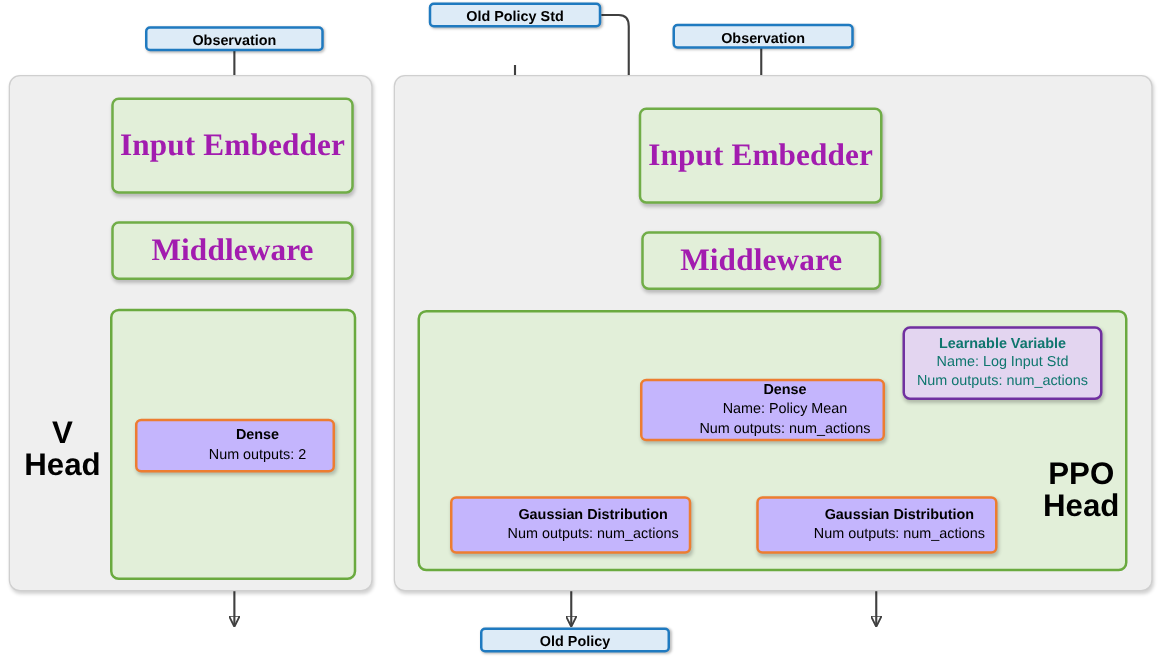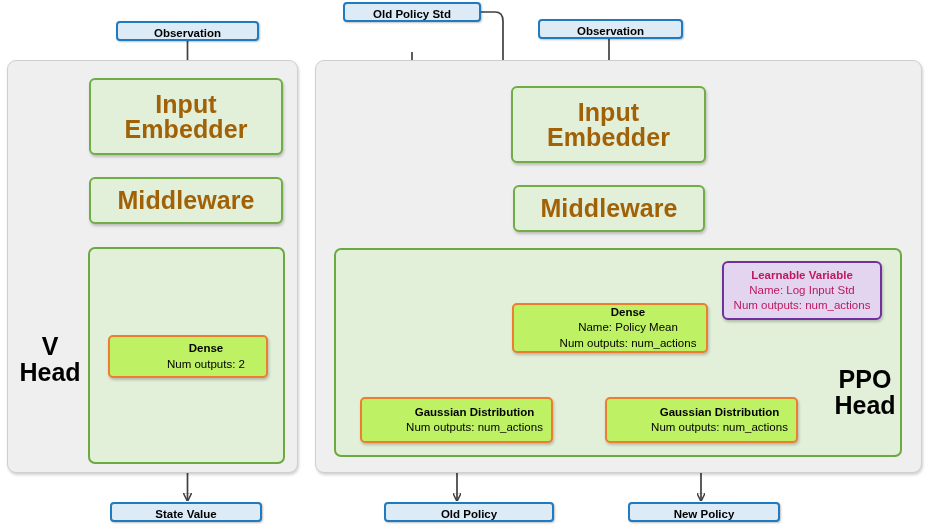--- a/index.html
+++ b/index.html
@@ -17,36 +17,36 @@
     box-shadow:1px 2px 3px rgba(0,0,0,.18);
   }
   
   .greenbox{
     background:#e2efd9;border:2px solid #6aaa3f;border-radius:7px;
   }
   
   .green{
     background:#e2efd9;border:2px solid #70ad47;border-radius:6px;
     box-shadow:1px 2px 3px rgba(0,0,0,.22);
-    color:#a16207;font-weight:bold;
+    color:#a21caf;font-weight:bold;font-family:Liberation Serif, serif;
   }
   .green .t{font-size:25px;letter-spacing:.1px;line-height:1;}
 
   
   .orange{
-    background:#bef264;border:2px solid #ed7d31;border-radius:5px;
+    background:#c4b5fd;border:2px solid #ed7d31;border-radius:5px;
     box-shadow:1px 2px 3px rgba(0,0,0,.22);
     color:#000;
     padding-left:36px;
   }
   
   .purple{
     background:#e3d5f0;border:2px solid #7030a0;border-radius:6px;
     box-shadow:1px 2px 3px rgba(0,0,0,.22);
-    color:#be185d;
+    color:#0f766e;
   }
   .ttl{font-size:11.5px;font-weight:bold;line-height:1.32;}
   .sub{font-size:11.5px;font-weight:normal;line-height:1.32;}
 
   
   .blue{
     background:#ddebf7;border:2px solid #1f7ac0;border-radius:4px;
     box-shadow:1px 1px 2px rgba(0,0,0,.25);
     color:#000;font-size:11.5px;font-weight:bold;
     display:flex;align-items:center;justify-content:flex-end;
@@ -113,23 +113,20 @@
 
   <div class="node green" style="left:89px;top:177px;width:194px;height:47px;">
     <span class="t">Middleware</span>
   </div>
 
   <div class="node orange" style="left:108px;top:335px;width:160px;height:43px;">
     <span class="ttl">Dense</span>
     <span class="sub">Num outputs: 2</span>
   </div>
 
-  <div class="node blue" style="left:110px;top:502px;width:152px;height:20px;">
-    <span>State Value</span>
-  </div>
 
   <div class="node panel" style="left:315px;top:60px;width:607px;height:413px;"></div>
 
   <div class="node greenbox" style="left:334px;top:248px;width:568px;height:209px;"></div>
 
   <div class="node caption" style="left:820px;top:364px;width:90px;height:56px;align-items:center;">
     <span>PPO</span>
     <span>Head</span>
   </div>
 
@@ -166,21 +163,18 @@
   <div class="node orange" style="left:360px;top:397px;width:193px;height:46px;">
     <span class="ttl">Gaussian Distribution</span>
     <span class="sub">Num outputs: num_actions</span>
   </div>
 
   <div class="node orange" style="left:605px;top:397px;width:193px;height:46px;">
     <span class="ttl">Gaussian Distribution</span>
     <span class="sub">Num outputs: num_actions</span>
   </div>
 
-  <div class="node blue" style="left:384px;top:502px;width:170px;height:20px;">
+  <div class="node blue" style="left:384px;top:502px;width:152px;height:20px;">
     <span>Old Policy</span>
   </div>
 
-  <div class="node blue" style="left:628px;top:502px;width:152px;height:20px;">
-    <span>New Policy</span>
-  </div>
 
 </div>
 
 </body></html>

